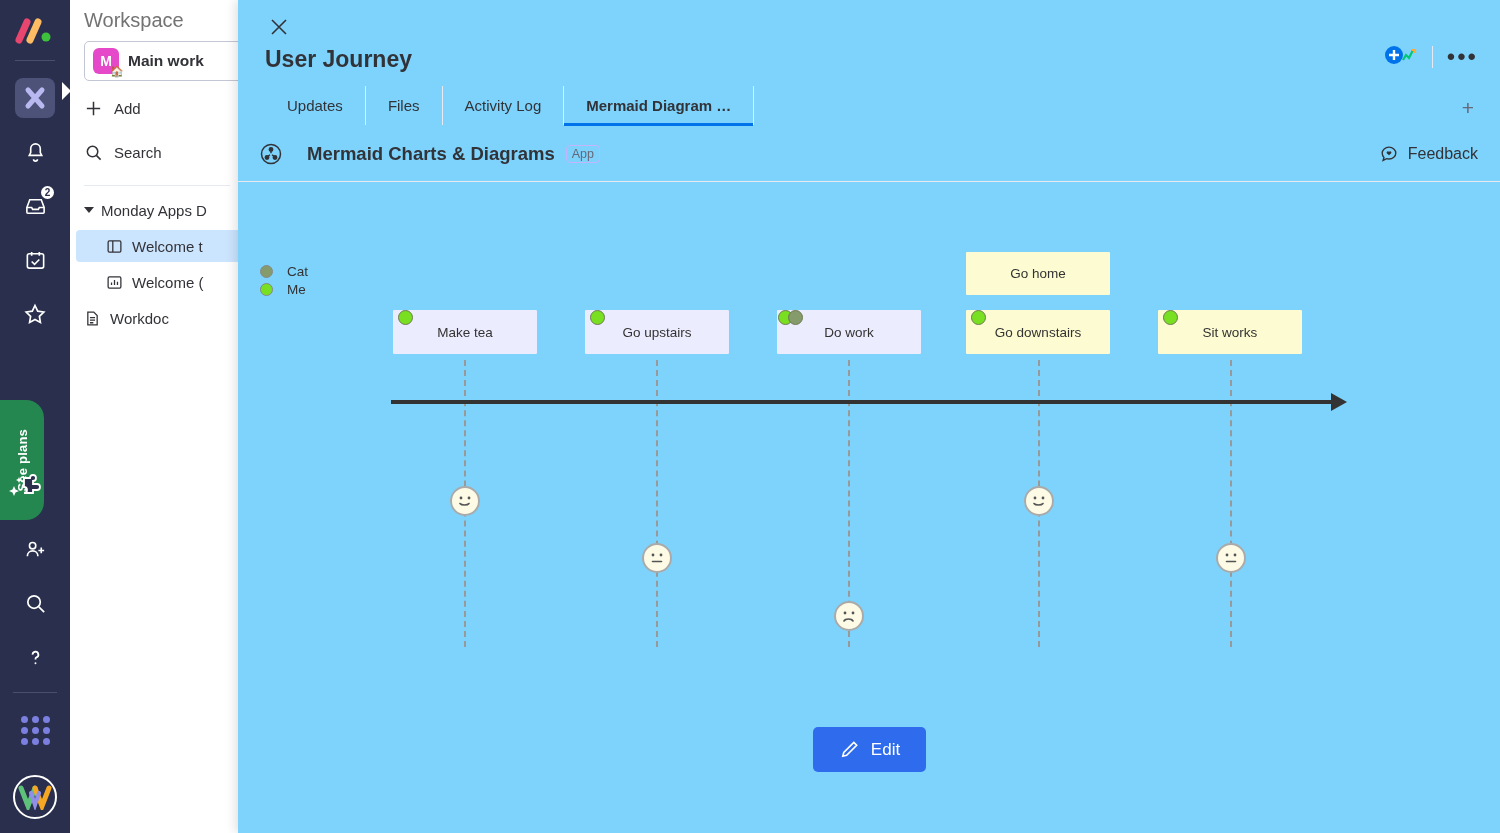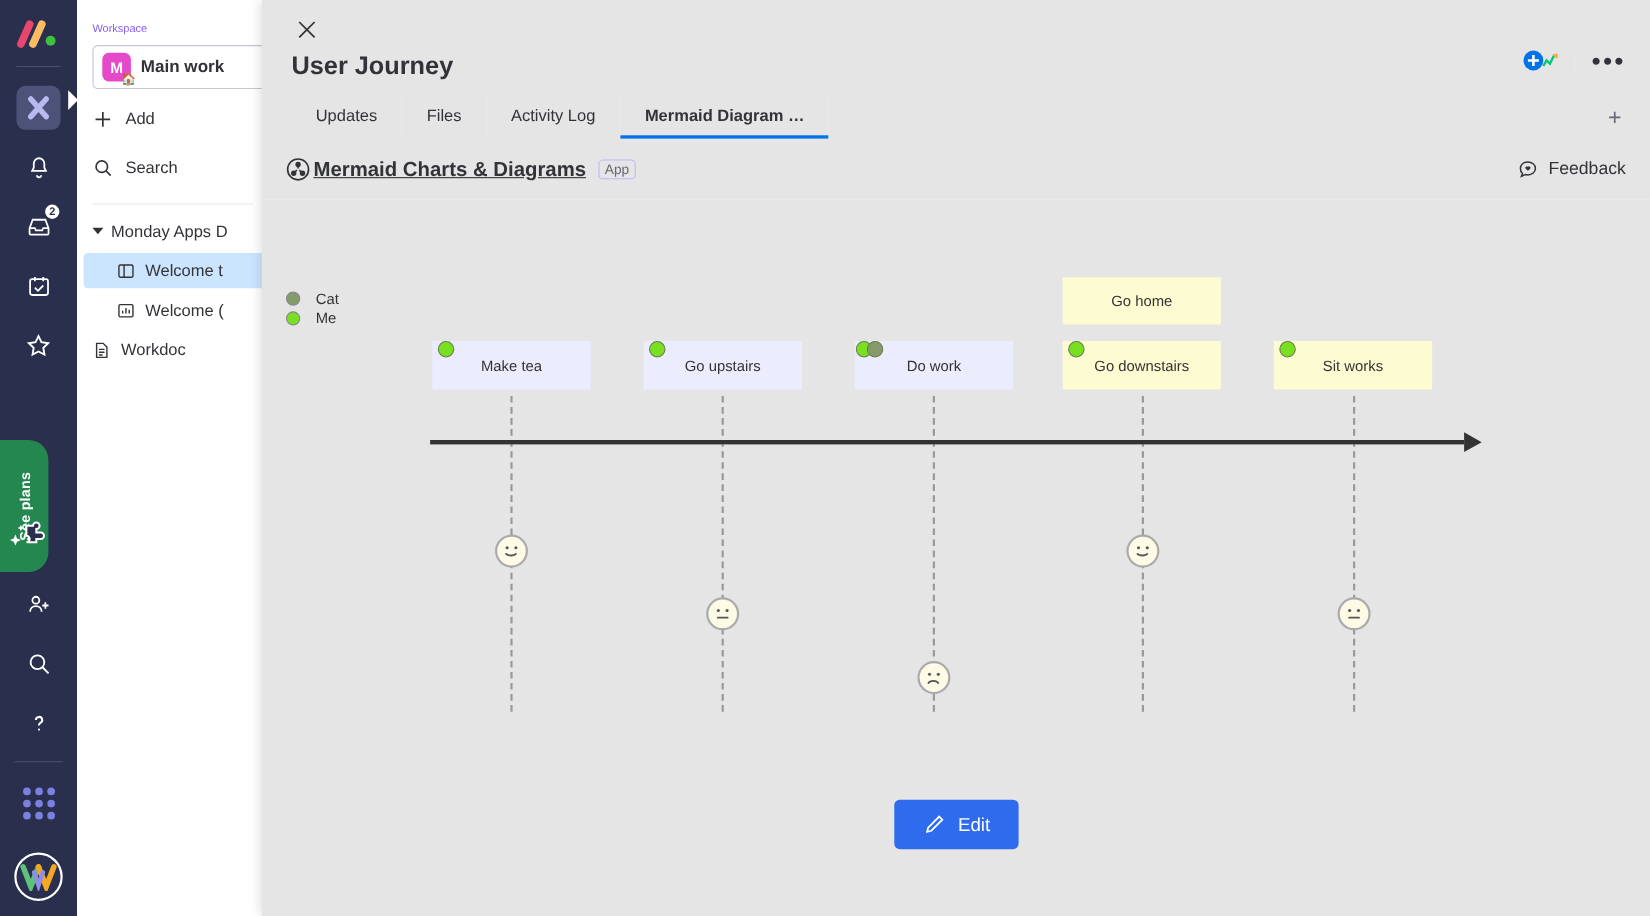--- a/index.html
+++ b/index.html
@@ -61,21 +61,21 @@
     display:flex; align-items:center; justify-content:center;
     overflow:hidden;
   }
 
   
   .ws {
     position: absolute; left: 70px; top: 0; width: 175px; height: 833px;
     background: #ffffff; border-right: 1px solid #e6e9ef;
     padding: 0 14px;
   }
-  .ws-label { font-size: 10px; color: #8b5cf6; margin-top: 21px; }
+  .ws-label { font-size: 20px; color: #737373; margin-top: 9px; }
   .ws-picker {
     margin-top: 9px; height: 40px; border: 1px solid #c3c6d4; border-radius: 5px;
     display: flex; align-items: center; padding: 0 8px; gap: 9px;
     width: 175px;
   }
   .ws-avatar {
     width: 26px; height: 26px; border-radius: 6px; background: #e548c8;
     color: #fff; font-weight: bold; font-size: 14px;
     display:flex; align-items:center; justify-content:center; position: relative;
   }
@@ -97,21 +97,21 @@
     display:flex; align-items:center; gap: 9px; font-size: 15px;
     color: #323338; height: 32px; padding-left: 22px; border-radius: 4px;
     white-space: nowrap; margin-top: 4px; cursor: pointer;
   }
   .ws-item.selected { background: #cce5ff; width: 175px; margin-left: -8px; padding-left: 30px; }
   .ws-item.root { padding-left: 0; }
 
   
   .panel {
     position: absolute; left: 238px; top: 0; width: 1262px; height: 833px;
-    background: #e5e5e5; box-shadow: -3px 0 10px rgba(0,0,0,.12);
+    background: #7dd3fc; box-shadow: -3px 0 10px rgba(0,0,0,.12);
   }
   .panel-close {
     position: absolute; left: 30px; top: 16px; width: 22px; height: 22px;
     cursor: pointer; color: #323338;
   }
   .panel-title {
     position: absolute; left: 27px; top: 46px;
     font-size: 23px; font-weight: 700; color: #323338;
   }
   .tabs {
@@ -135,21 +135,21 @@
   }
   .dots-btn { font-size: 24px; color: #323338; letter-spacing: 2px; cursor: pointer; line-height: .6; }
   .vsep { width:1px; height: 22px; background: #e6e9ef; }
 
   
   .appbar {
     position: absolute; left: 0; top: 126px; width: 1262px; height: 56px;
     display: flex; align-items: center; padding: 0 22px 0 21px;
     border-bottom: 1px solid #e6e9ef;
   }
-  .appbar-name { font-size: 18.5px; font-weight: 700; color: #323338; margin-left: 2px; text-decoration: underline; }
+  .appbar-name { font-size: 18.5px; font-weight: 700; color: #323338; margin-left: 24px; }
   .app-badge {
     margin-left: 11px; border: 1px solid #c4b5fd; border-radius: 4px;
     font-size: 12.5px; color: #676879; padding: 1px 5px;
   }
   .feedback {
     margin-left: auto; display:flex; align-items:center; gap: 9px;
     font-size: 16px; color: #323338; cursor: pointer;
   }
 
   

